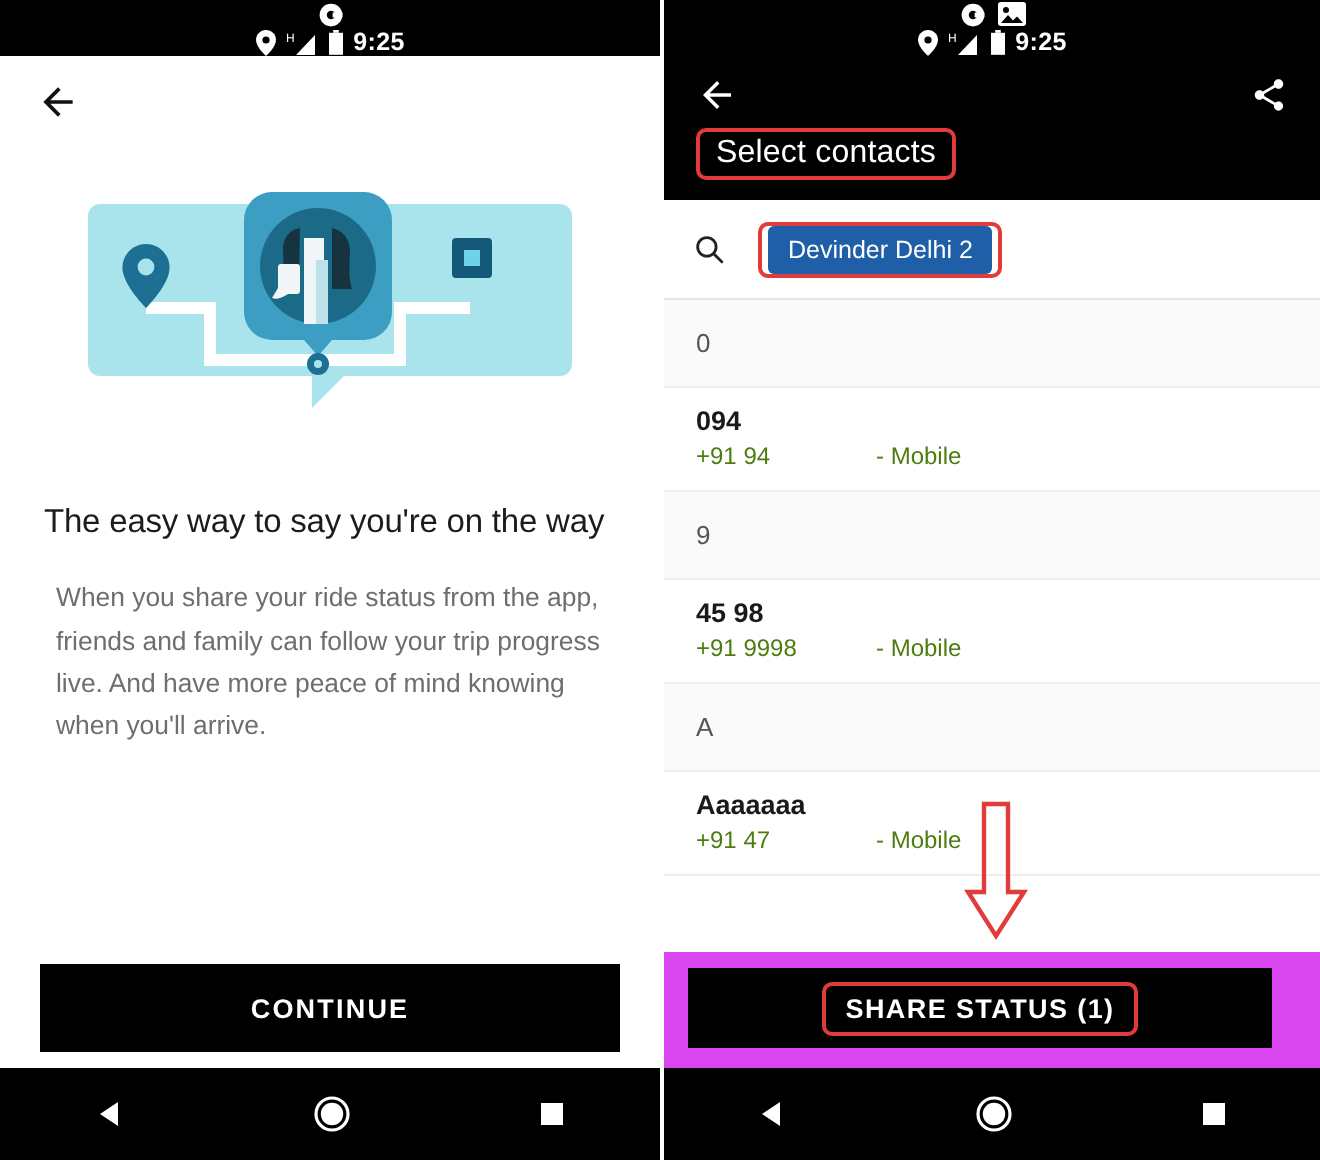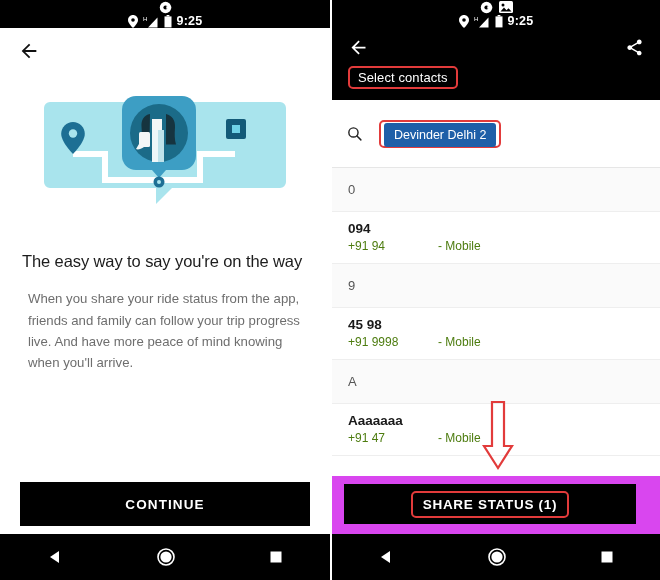--- a/index.html
+++ b/index.html
@@ -54,27 +54,27 @@
   .r-appbar {
     background: #000000; color: #ffffff;
     height: 72px; padding: 0 16px; position: relative;
   }
   .r-appbar-icons {
     display: flex; align-items: center; justify-content: space-between;
     height: 32px; padding-top: 6px;
   }
   .r-title-row { display: flex; align-items: center; height: 34px; }
   .r-title {
-    font-size: 13px; color: #ffffff; letter-spacing: .1px;
+    font-size: 16px; color: #ffffff; letter-spacing: .1px;
     padding: 2px 8px;
   }
   .ann-box { border: 2px solid #e23b3b; border-radius: 5px; }
 
   .searchrow {
-    height: 68px; display: flex; align-items: center;
+    height: 50px; display: flex; align-items: center;
     padding: 0 14px; gap: 16px; background: #fff;
     border-bottom: 1px solid #e6e6e6;
   }
   .chip-wrap { padding: 3px; }
   .chip {
     background: #1e5fa8; color: #ffffff;
     font-size: 12.5px; padding: 5px 10px; border-radius: 3px;
     white-space: nowrap;
   }
 

